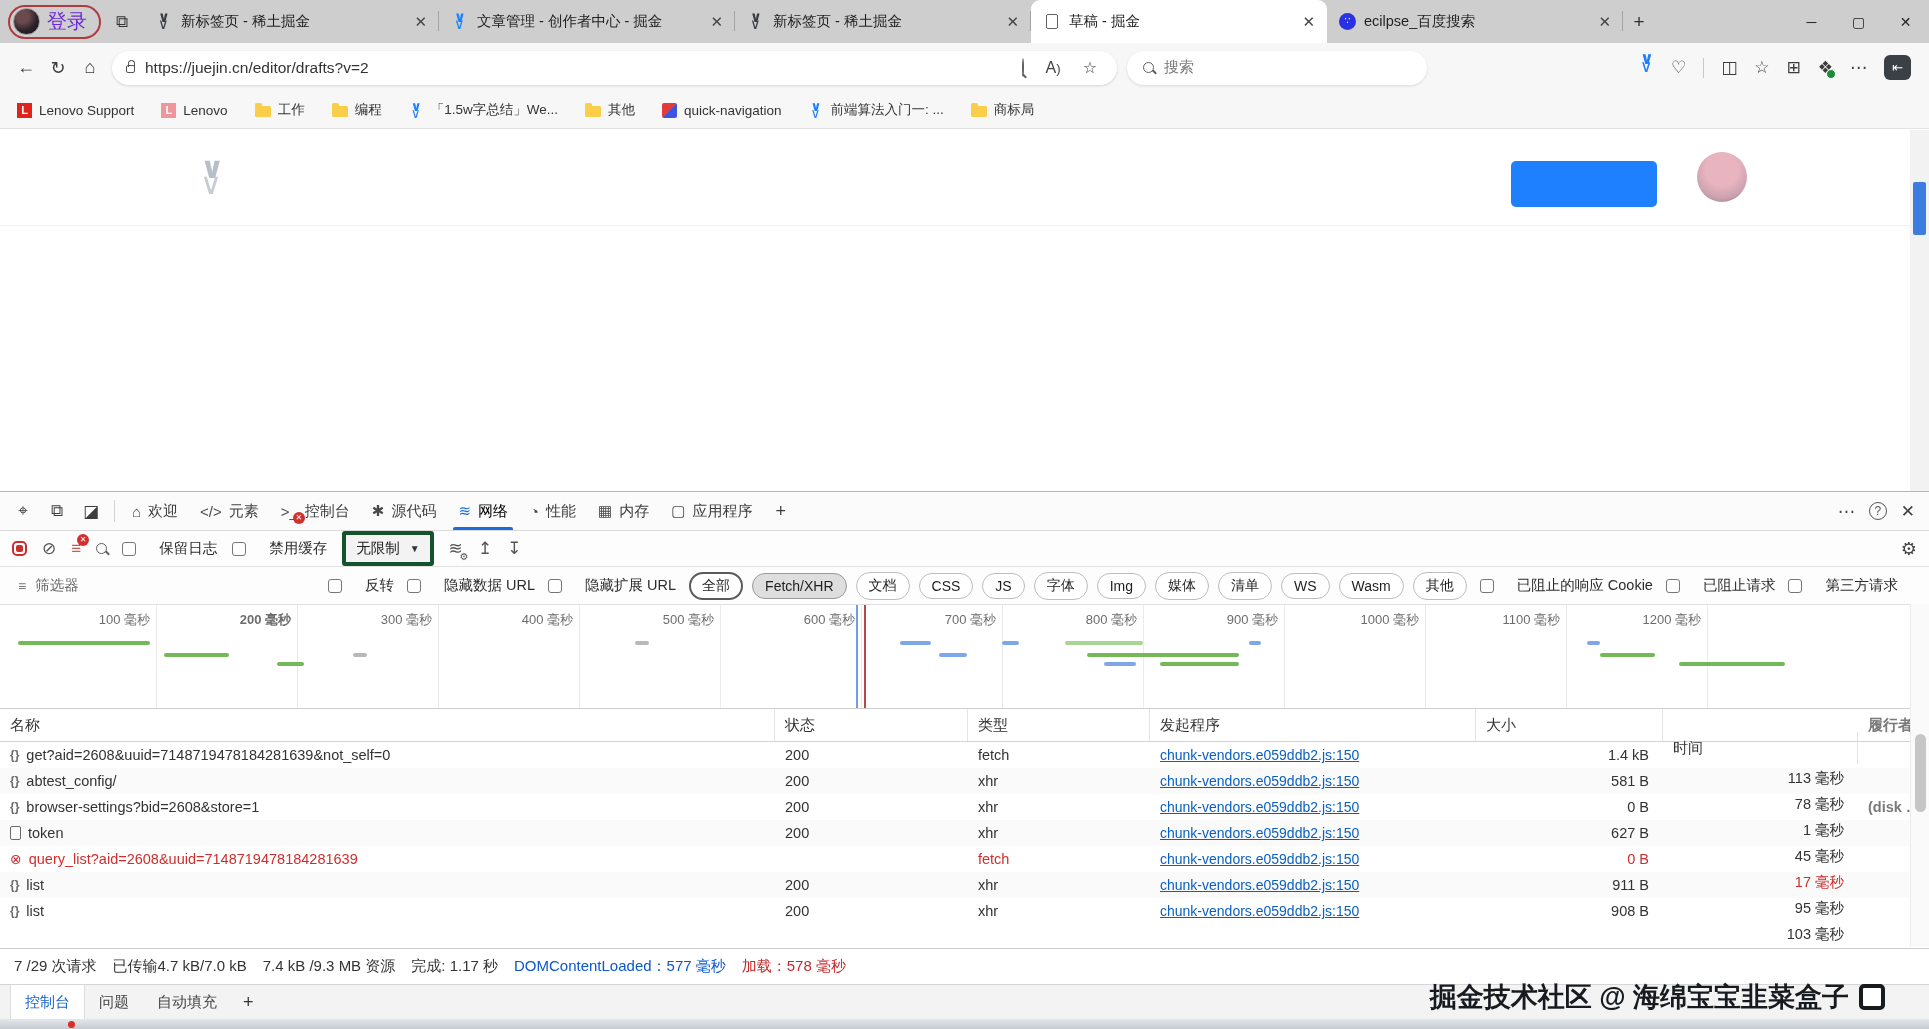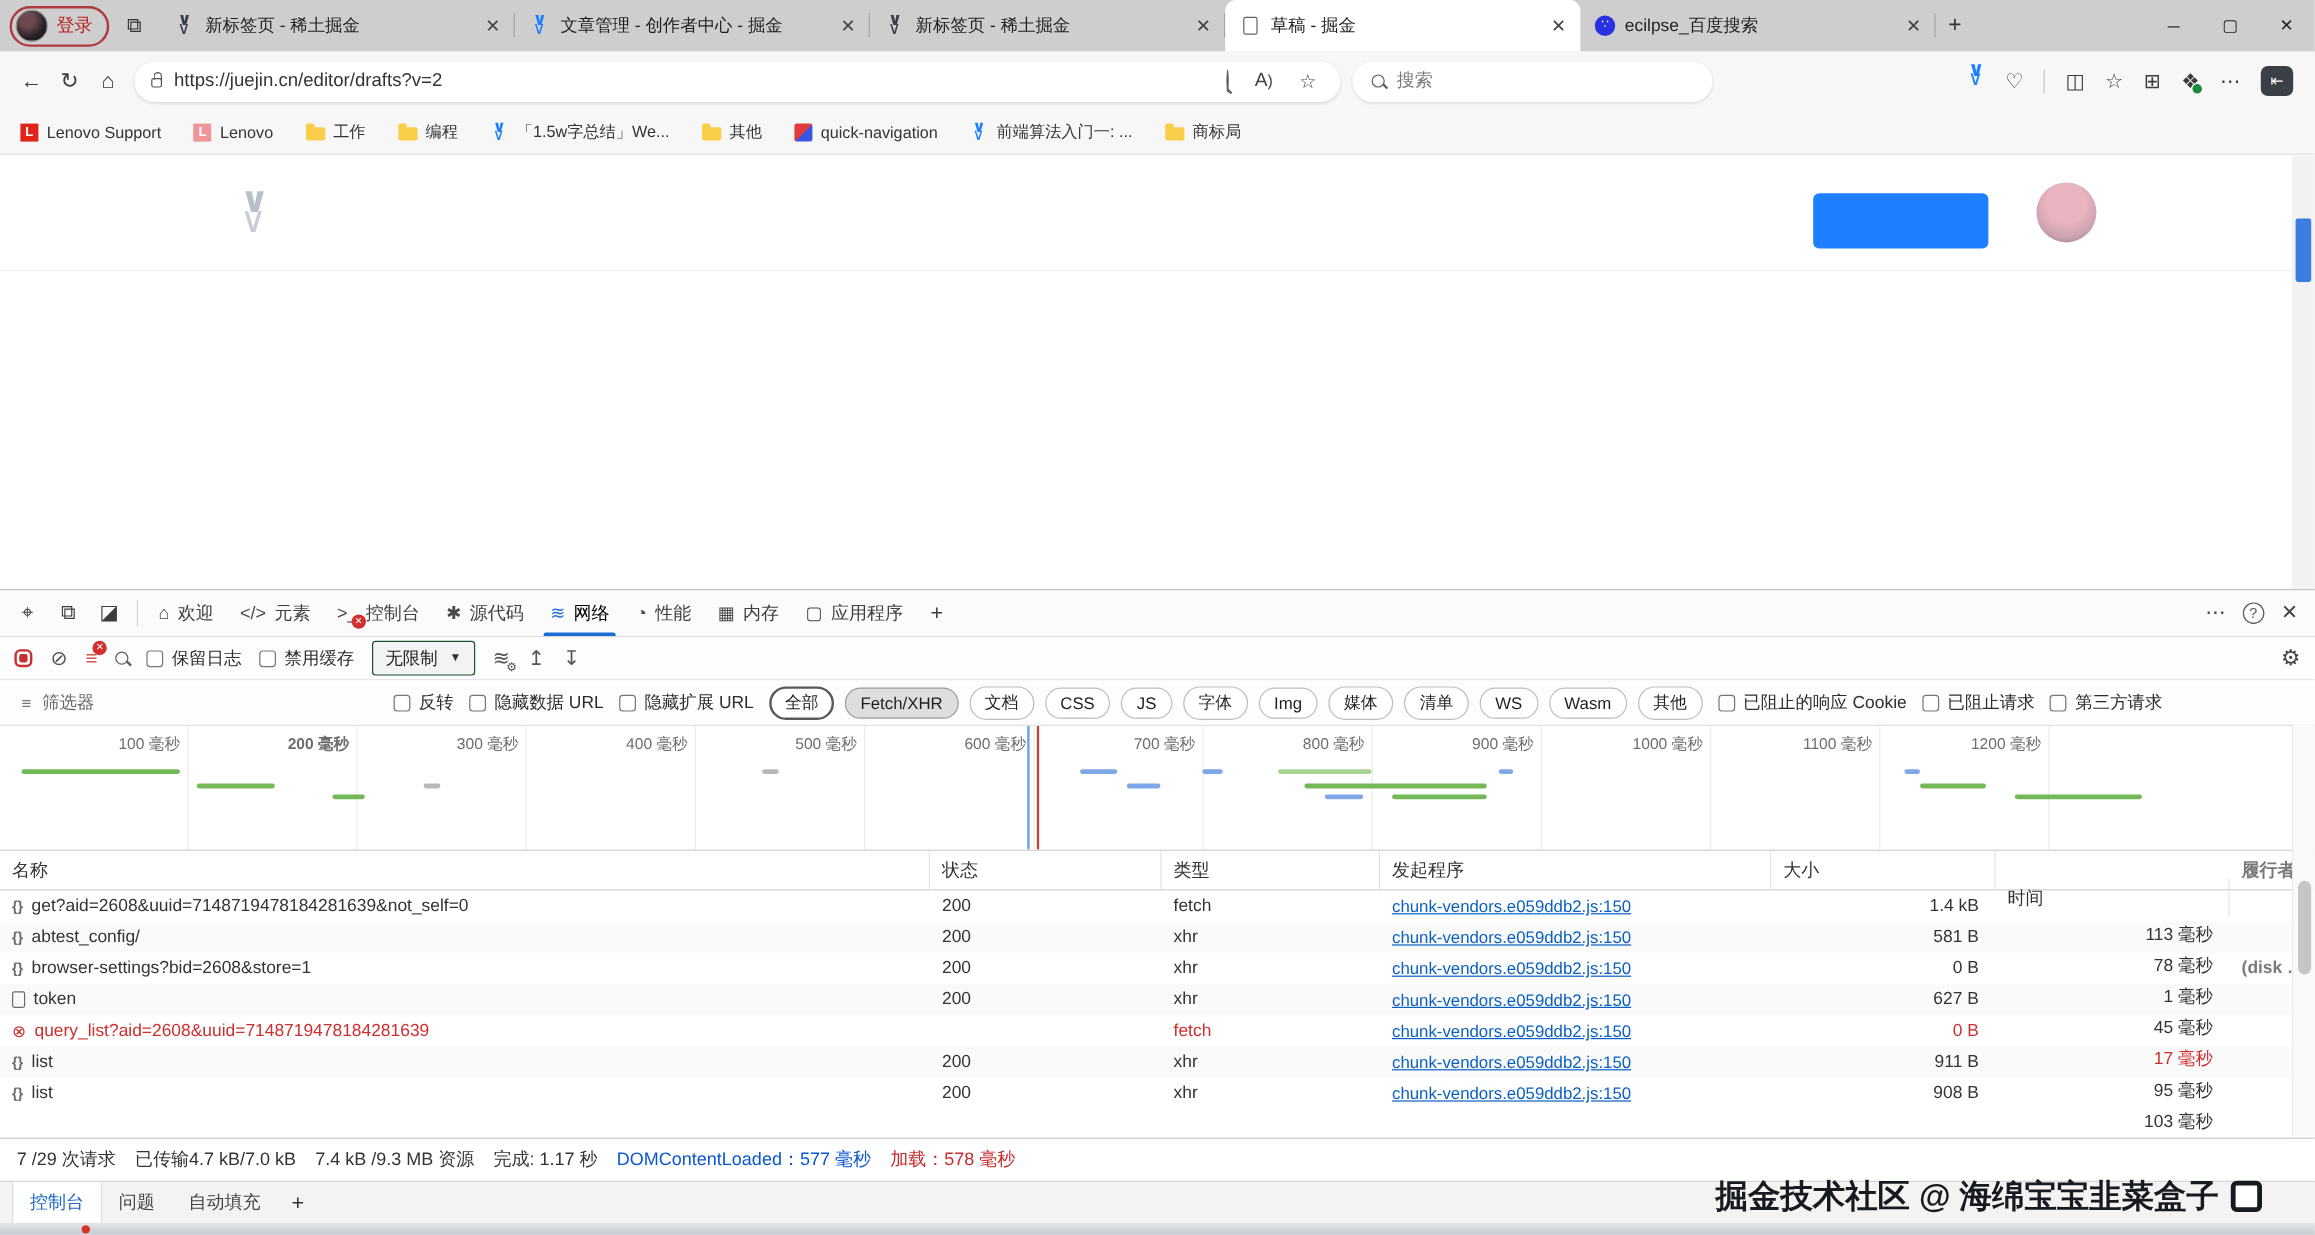--- a/index.html
+++ b/index.html
@@ -6,21 +6,21 @@
   html,body { margin:0; padding:0; }
   body {
     width:1929px; height:1029px; position:relative; overflow:hidden;
     font-family:"Liberation Sans","DejaVu Sans",sans-serif;
     background:#fff; color:#222;
   }
   
   .tabstrip { position:absolute; top:0; left:0; right:0; height:43px; background:#cecece; display:flex; align-items:center; }
   .profile-chip { display:flex; align-items:center; gap:7px; margin-left:8px; border:2px solid #b13a3f; border-radius:18px; padding:2px 12px 2px 3px; height:34px; }
   .profile-avatar { width:27px; height:27px; border-radius:50%; background:radial-gradient(circle at 35% 30%, #6b4a4f 0 25%, #2a2228 60%, #151017); border:1px solid #999; }
-  .profile-label { color:#b91c1c; font-size:15px; }
+  .profile-label { color:#6d28d9; font-size:20px; }
   .tab-actions { width:30px; text-align:center; font-size:17px; color:#333; margin:0 6px; }
   .tabs { display:flex; height:43px; align-items:flex-end; }
   .tab { width:296px; height:43px; display:flex; align-items:center; gap:8px; padding:0 8px 0 12px; font-size:14.5px; color:#1f1f1f; position:relative; }
   .tab:not(.active)::after { content:""; position:absolute; right:0; top:11px; height:20px; width:1px; background:#a3a3a3; }
   .tab.active { background:#fff; border-radius:9px 9px 0 0; z-index:2; }
   .tab-title { flex:1; overflow:hidden; white-space:nowrap; text-overflow:ellipsis; }
   .tab-close { color:#454545; font-size:15px; padding:0 4px; }
   .fav { position:relative; width:18px; height:18px; flex:none; }
   .fav-juejin-dark::before,.fav-juejin-blue::before { content:"∨"; position:absolute; top:-4px; left:3px; font-weight:bold; color:#3a3f45; }
   .fav-juejin-dark::after,.fav-juejin-blue::after  { content:"∨"; position:absolute; top:3px; left:3px; color:#3a3f45; }
@@ -92,23 +92,23 @@
   .dt-bar-right { margin-left:auto; display:flex; align-items:center; gap:14px; padding-right:14px; }
   .dt-help { width:18px; height:18px; border:1.4px solid #555; border-radius:50%; font-size:12px; display:grid; place-items:center; color:#555; }
   .dt-bar-ico { font-size:17px; color:#444; }
   
   .net-toolbar { height:36px; display:flex; align-items:center; gap:15px; padding:0 12px; border-bottom:1px solid #e2e2e2; background:#fdfdfd; }
   .rec-btn { width:15px; height:15px; border:2px solid #c7302f; border-radius:5px; display:grid; place-items:center; }
   .rec-btn::before { content:""; width:7px; height:7px; background:#c7302f; border-radius:2px; }
   .ntb-ico { font-size:17px; color:#555; position:relative; }
   .funnel { color:#cc5a52; font-weight:bold; }
   .funnel .dt-badge { right:-8px; top:-5px; bottom:auto; }
-  .chk { display:flex; align-items:center; gap:7px; color:#2c2c2c; font-size:14.5px; }
+  .chk { display:flex; align-items:center; gap:23px; color:#2c2c2c; font-size:14.5px; }
   .chk-box { width:14px; height:14px; border:1.4px solid #767676; border-radius:3px; background:#fff; flex:none; }
-  .throttle { display:flex; align-items:center; gap:10px; background:#f3f3f3; border:1px solid #14532d; border-radius:3px; padding:4px 10px; font-size:14.5px; color:#222; }
+  .throttle { display:flex; align-items:center; gap:10px; background:#f3f3f3; border:4px solid #14532d; border-radius:3px; padding:4px 10px; font-size:14.5px; color:#222; }
   .throttle .caret { font-size:10px; color:#333; }
   .netcond::after { content:"⚙"; position:absolute; font-size:10px; right:-6px; bottom:-3px; }
   .ntb-gear { margin-left:auto; font-size:18px; color:#444; }
   
   .filter-row { height:38px; display:flex; align-items:center; gap:13px; padding:0 10px; border-bottom:1px solid #e2e2e2; background:#fdfdfd; }
   .filter-input { display:flex; align-items:center; gap:9px; width:305px; height:26px; padding:0 8px; color:#666; font-size:14.5px; }
   .filter-glyph { color:#777; font-size:14px; }
   .pill { border:1px solid #bdbdbd; border-radius:14px; padding:4px 12px; font-size:14px; color:#1f1f1f; background:#fff; white-space:nowrap; }
   .pill.outlined { border:2px solid #5a5a5a; padding:3px 11px; }
   .pill.selected { background:#dedede; border-color:#9a9a9a; }

